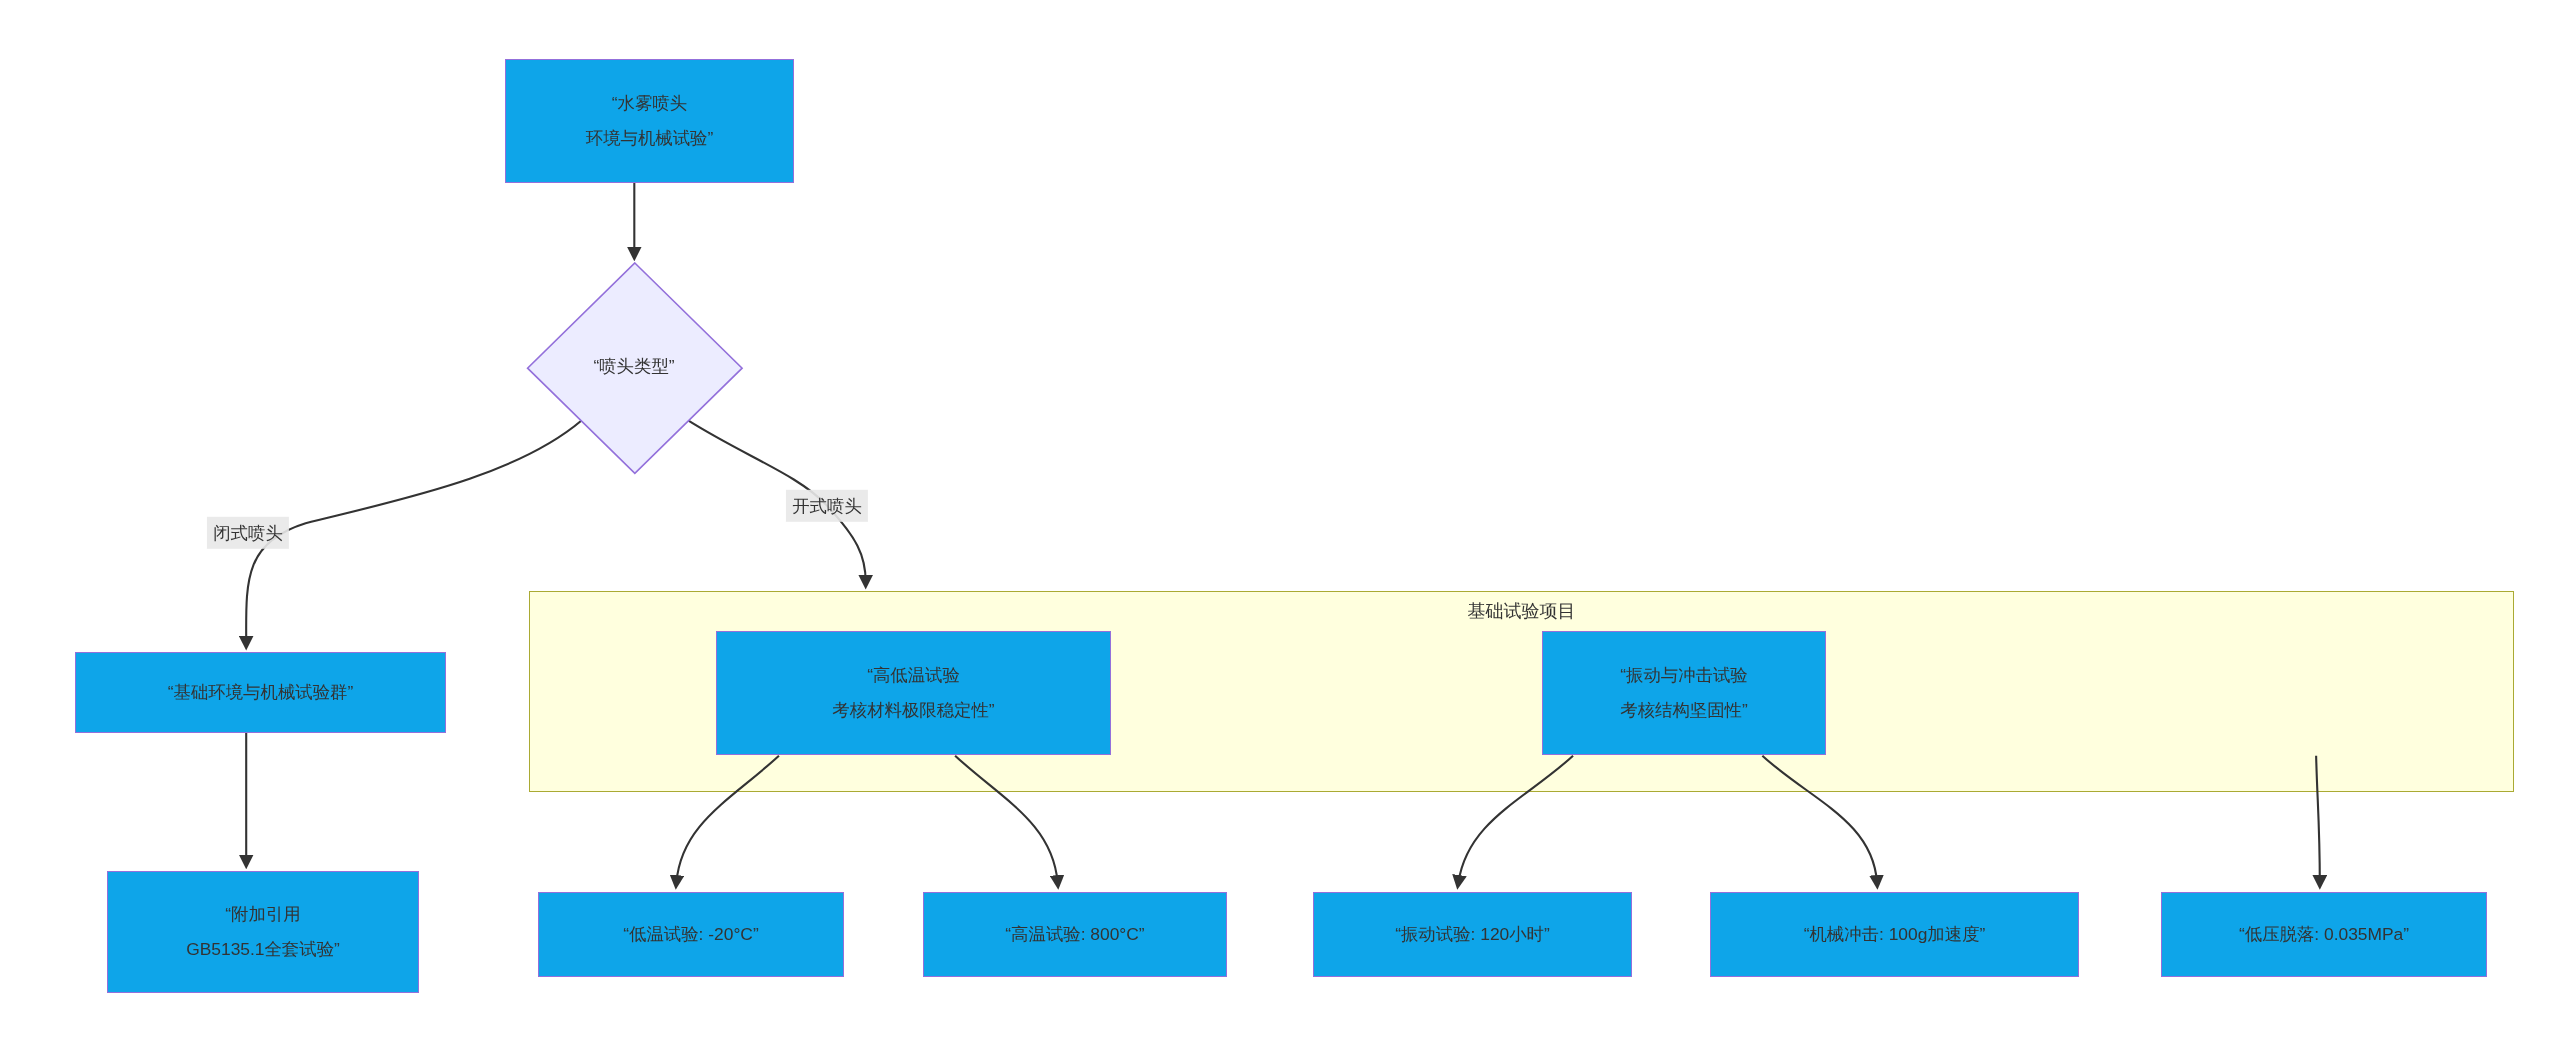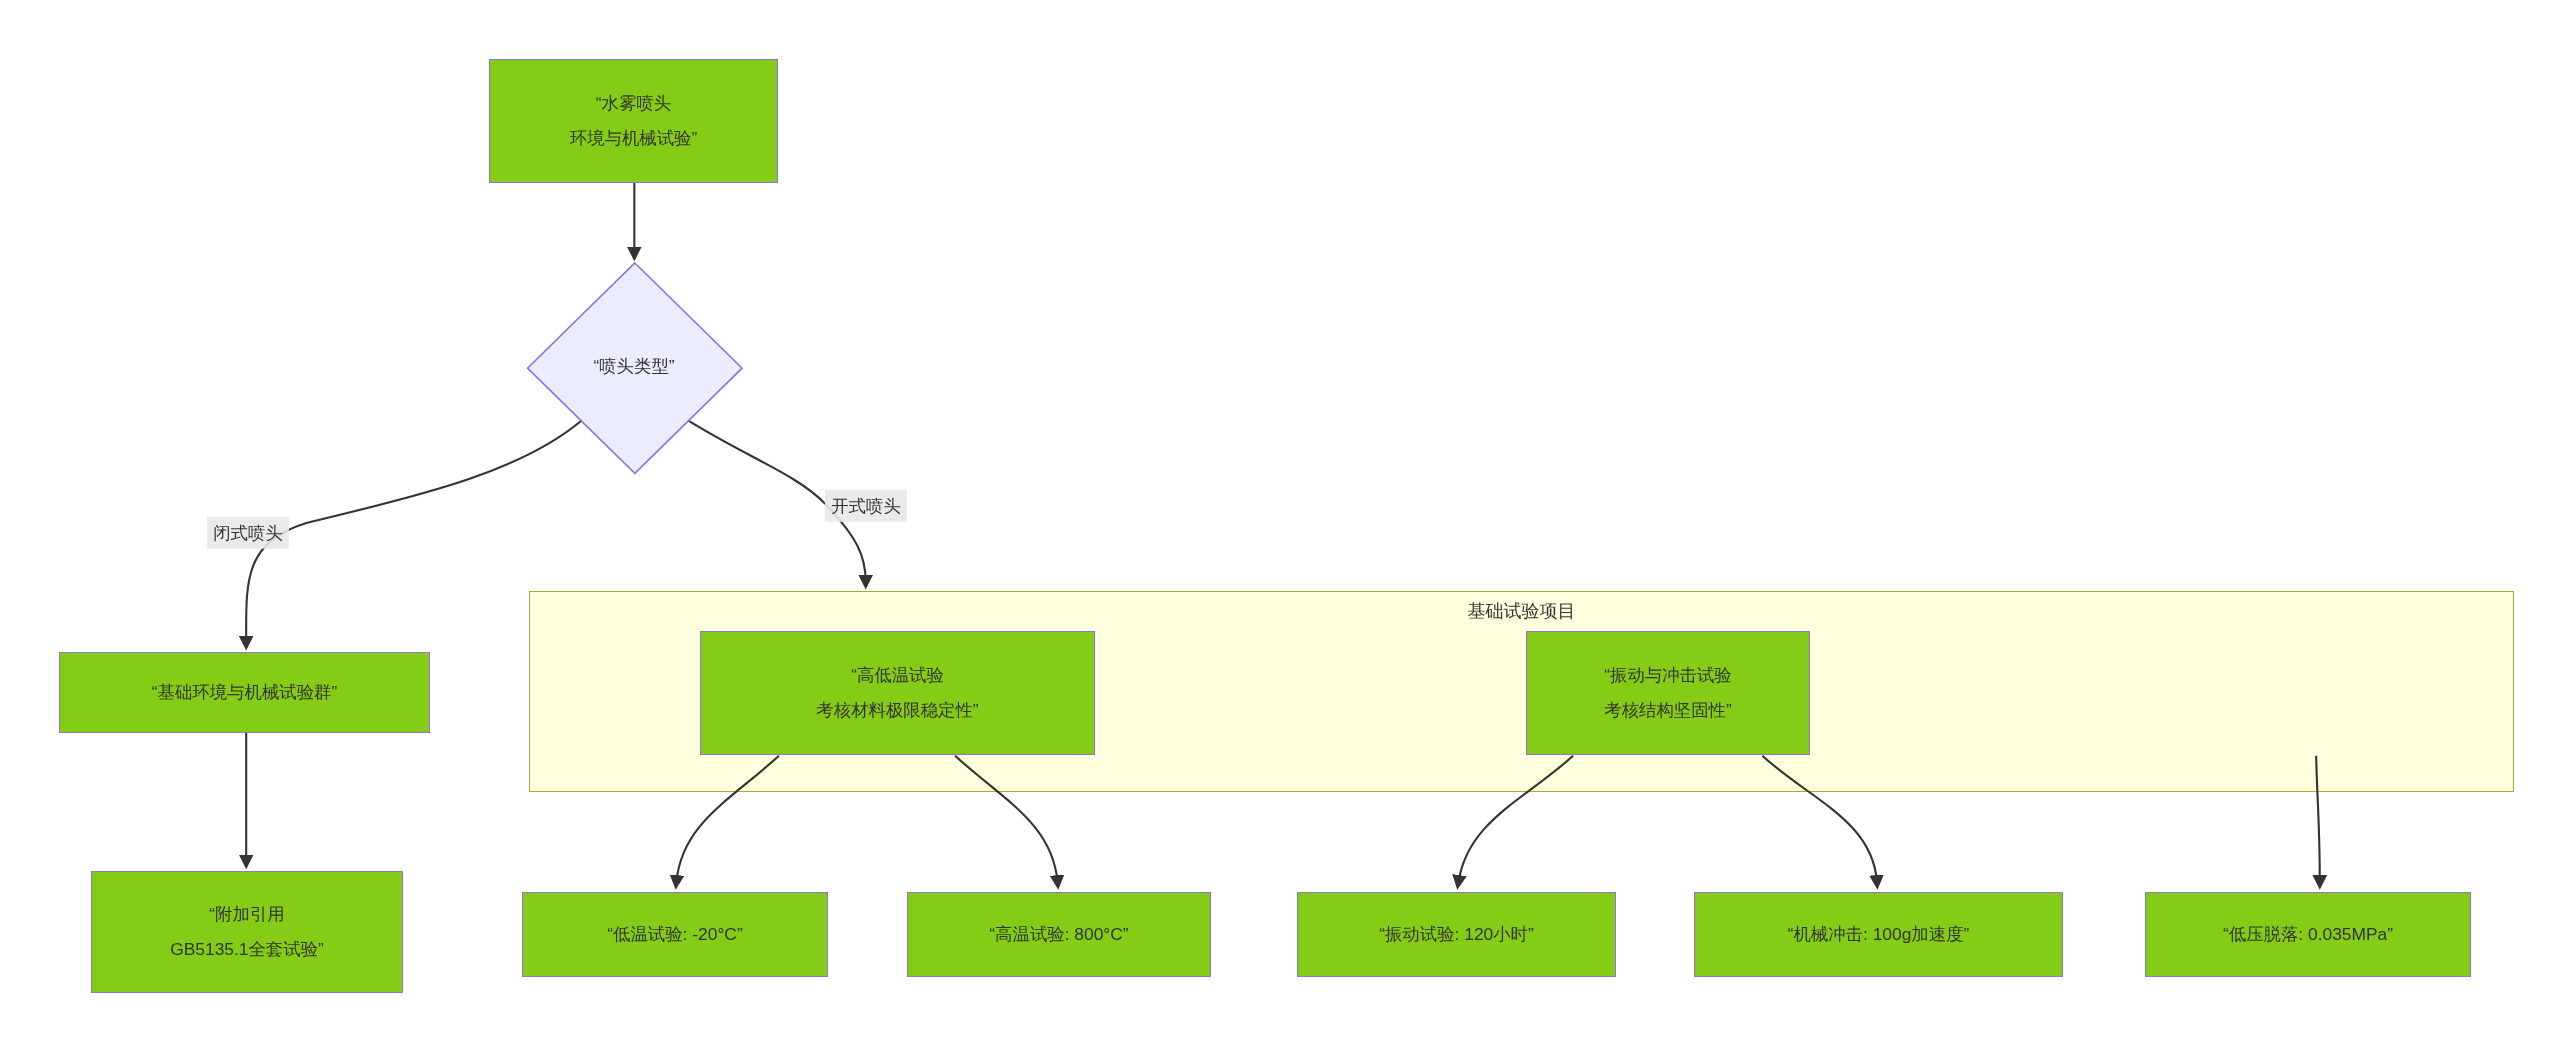--- a/index.html
+++ b/index.html
@@ -34,32 +34,33 @@
     z-index: 1;
   }
   #edges {
     position: absolute;
     left: 0;
     top: 0;
     z-index: 2;
   }
   .node {
     position: absolute;
-    background: #84cc16;
+    background: #0ea5e9;
     border: 1.6px solid #9370DB;
     box-sizing: border-box;
     display: flex;
     flex-direction: column;
     align-items: center;
     justify-content: center;
     text-align: center;
     color: #333333;
     font-size: 17.4px;
     line-height: 2.0;
     z-index: 3;
+    margin-left: 16px;
   }
   .node .line { white-space: nowrap; }
   .diamond-label {
     position: absolute;
     text-align: center;
     color: #333333;
     font-size: 17.4px;
     z-index: 3;
     white-space: nowrap;
   }
@@ -152,16 +153,16 @@
   <div class="node" style="left:1694px; top:892px; width:369px; height:85px;">
     <div class="line">“机械冲击: 100g加速度”</div>
   </div>
 
   <div class="node" style="left:2145px; top:892px; width:326px; height:85px;">
     <div class="line">“低压脱落: 0.035MPa”</div>
   </div>
 
   <div class="edge-label" style="left:248px; top:533px;">闭式喷头</div>
 
-  <div class="edge-label" style="left:827px; top:506px;margin-left:39px;">开式喷头</div>
+  <div class="edge-label" style="left:827px; top:506px;">开式喷头</div>
 
 </div>
 
 
 </body></html>

